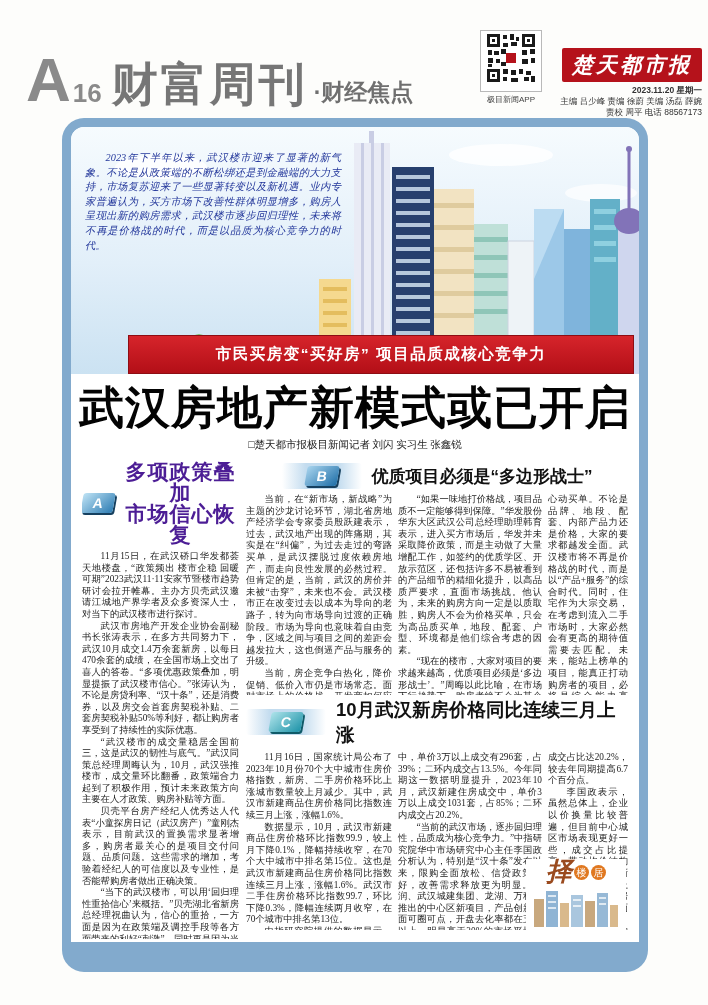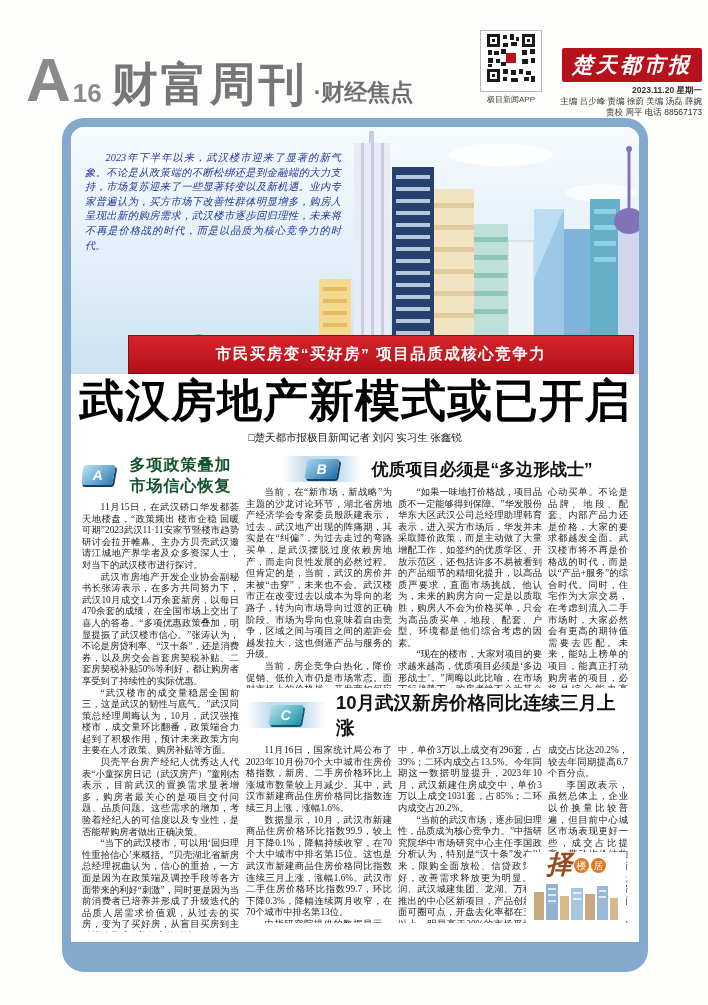--- a/index.html
+++ b/index.html
@@ -37,41 +37,41 @@
          font-size:10.3px;line-height:14.6px;text-align:justify;}
   .intro p{margin:0;}
   .intro .p2{text-indent:2em;margin-top:2px;}
   .dropcap{float:left;font-size:30px;line-height:26px;font-weight:bold;font-style:italic;
            color:#1d6fb8;margin:2px 4px 0 0;font-family:"Liberation Sans",sans-serif;}
 
   .kicker{position:absolute;left:57px;bottom:0;width:506px;height:39px;background:linear-gradient(#d6242b,#b30f17);
           border:1px solid #8e0d13;box-sizing:border-box;color:#fff;display:flex;align-items:center;justify-content:center;
           font-family:"Liberation Sans",sans-serif;font-weight:bold;font-size:15.5px;letter-spacing:1.5px;z-index:5;}
 
-  .main-title{margin:2px 0 0;text-align:center;font-family:"Liberation Sans","DejaVu Sans",sans-serif;
+  .main-title{margin:9px 0 0;text-align:center;font-family:"Liberation Sans","DejaVu Sans",sans-serif;
               font-weight:900;font-size:45px;letter-spacing:1px;color:#030303;line-height:50px;}
   .byline{text-align:center;font-size:10.5px;color:#222;margin-top:5px;}
 
   
   .cols{display:flex;gap:7px;padding:0 11px;margin-top:9px;height:478px;box-sizing:border-box;}
   .colA{width:157px;flex:none;overflow:hidden;}
   .bc-area{flex:1;display:flex;flex-direction:column;min-width:0;}
 
   .sec-head{display:flex;align-items:center;justify-content:center;gap:10px;margin:2px 0 5px;}
   .badge{position:relative;display:inline-block;width:32px;height:20px;text-align:center;line-height:20px;
          color:#fff;font-family:"Liberation Sans",sans-serif;font-weight:bold;font-size:14px;
          transform:skewX(-10deg);border-radius:3px;box-shadow:2px 2px 0 #16405f;}
   .badge.a{background:linear-gradient(135deg,#bfe3f5,#2d7cb3);} 
   .badge.b{background:linear-gradient(135deg,#a8d4ee,#1f6fa8);} 
   .badge.c{background:linear-gradient(135deg,#aee3ea,#1d93a8);box-shadow:2px 2px 0 #0f5a68;}
   .badge-band{background:linear-gradient(90deg,rgba(170,205,232,0),#c3dcef 30%,#c3dcef 70%,rgba(170,205,232,0));padding:3px 24px;border-radius:4px;}
 
   .a-head{display:flex;align-items:center;gap:8px;margin-bottom:6px;}
   .a-title{flex:1;text-align:center;font-family:"Liberation Sans",sans-serif;font-weight:bold;
-           font-size:16px;line-height:21px;color:#14532d;letter-spacing:1px;}
+           font-size:21px;line-height:21px;color:#4c1d95;letter-spacing:1px;}
   .b-title,.c-title{font-family:"Liberation Sans",sans-serif;font-weight:bold;color:#111;}
   .b-title{font-size:17px;}
   .c-title{font-size:18.5px;}
 
   .body-text{font-size:9.3px;line-height:11.6px;color:#1c1c1c;text-align:justify;}
   .body-text p{margin:0;text-indent:2em;}
   .body-text p.cont{text-indent:0;}
 
   .secB{height:234px;flex:none;overflow:hidden;}
   .secB .flow{display:flex;gap:6px;height:204px;overflow:hidden;}

